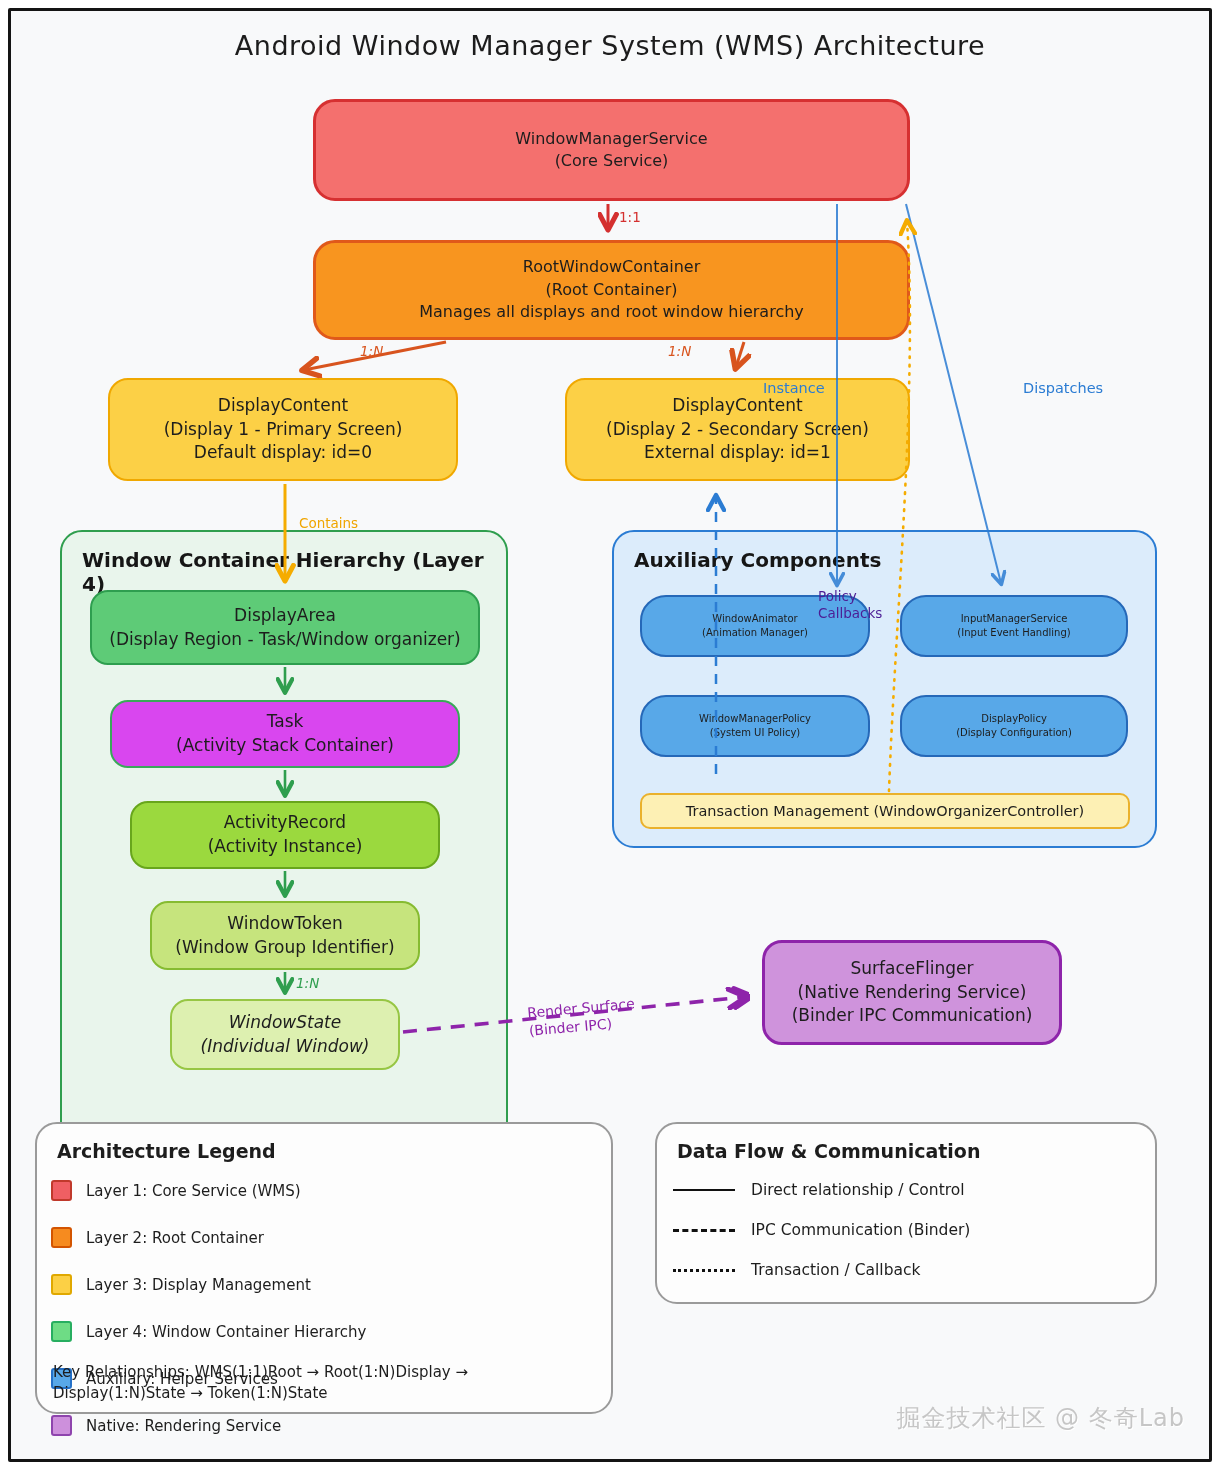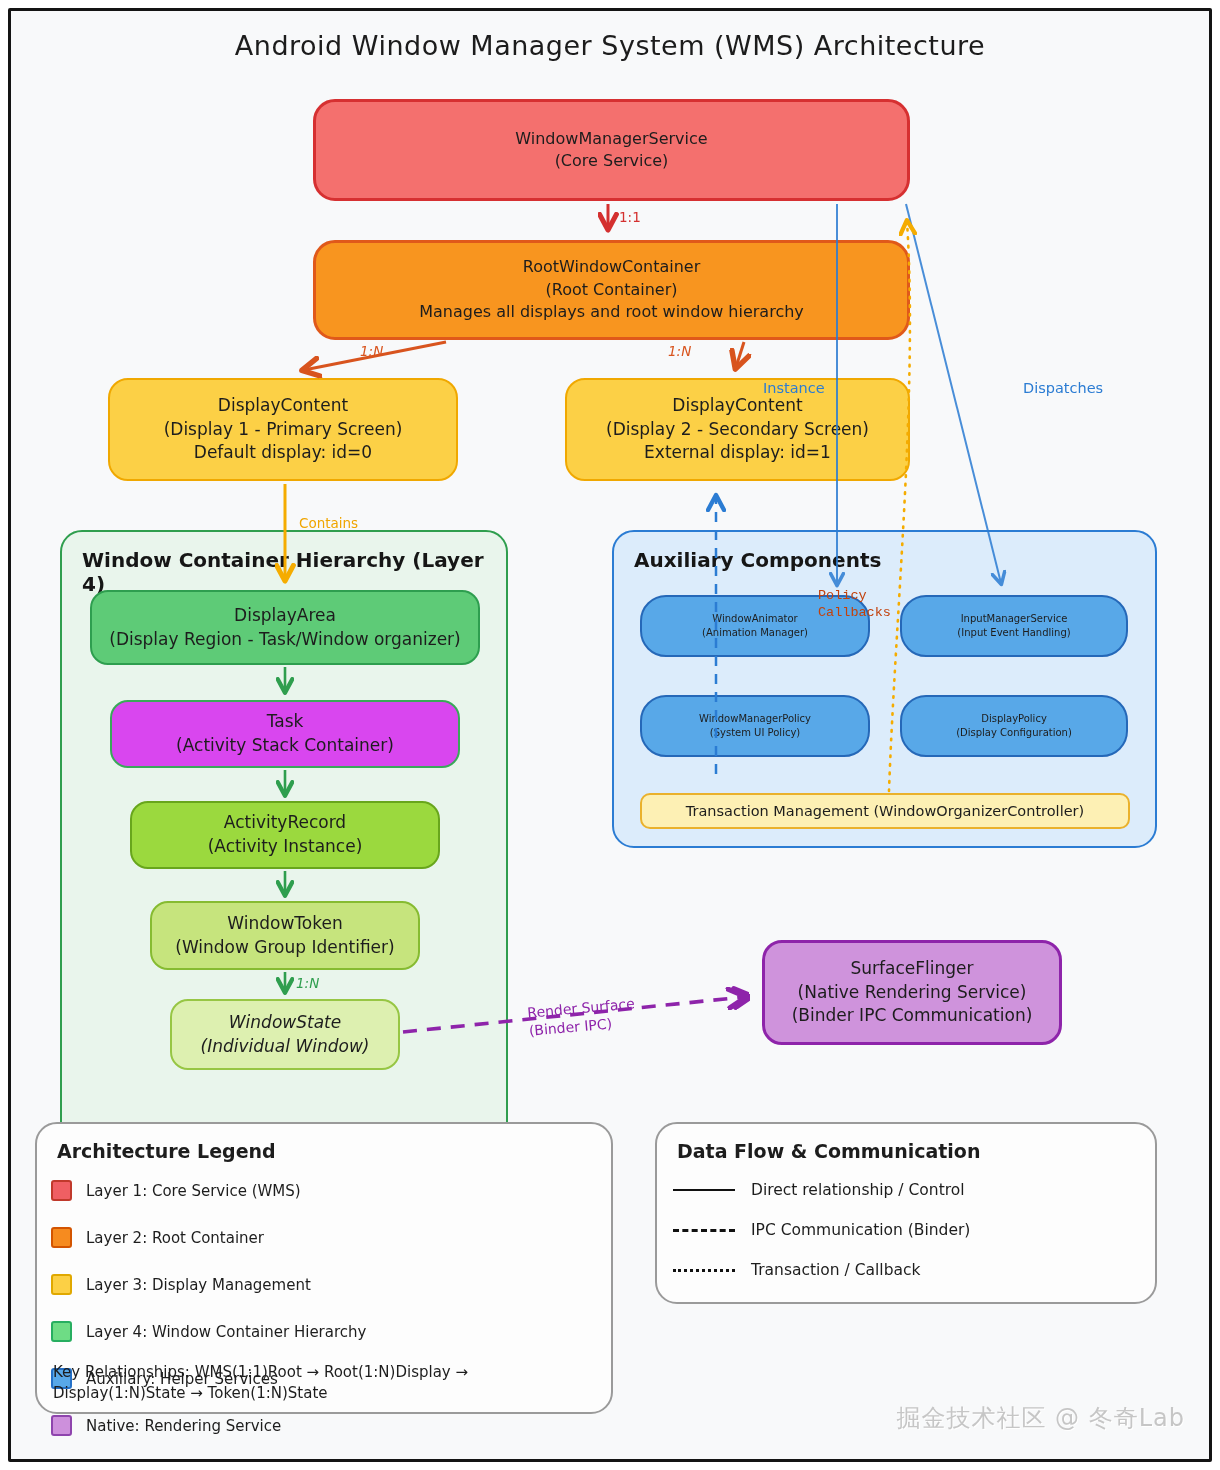--- a/index.html
+++ b/index.html
@@ -45,21 +45,21 @@
   .df-label { font-size:15.5px; }
 
   svg.edges { position:absolute; left:0; top:0; z-index:20; pointer-events:none; }
 
   .elabel { position:absolute; z-index:25; font-size:13.5px; line-height:1.25; white-space:nowrap; }
   .el-red { color:#d4302f; }
   .el-rust { color:#d8541e; font-style:italic; }
   .el-amber { color:#f0a500; }
   .el-green { color:#2f9e4e; font-style:italic; }
   .el-blue { color:#2b7cd3; font-size:14.5px; }
-  .el-ltblue { color:#c2410c;font-family:Liberation Mono, monospace; }
+  .el-ltblue { color:#4c1d95; }
   .el-purple { color:#8e24aa; transform:rotate(-5deg); font-size:14px; }
 
   .watermark { position:absolute; right:35px; top:1402px; font-size:24px; color:#c6c6c6; text-shadow:1px 1px 0 #ffffff; z-index:5; letter-spacing:1px; }
 </style>
 </head>
 <body>
 
 <div class="page">
   <div class="frame"></div>
 

